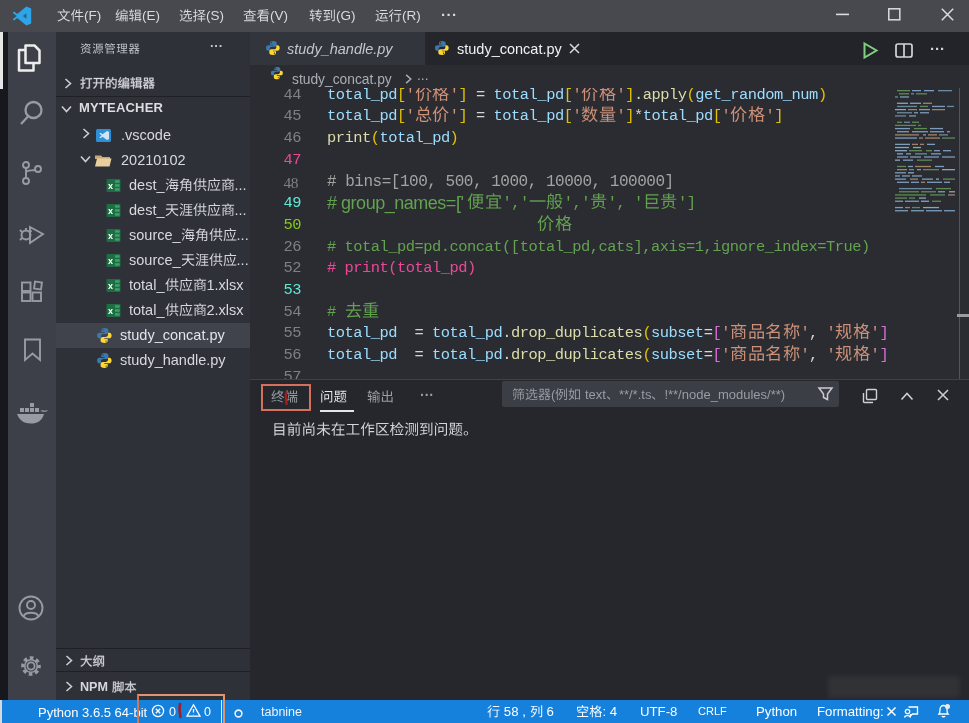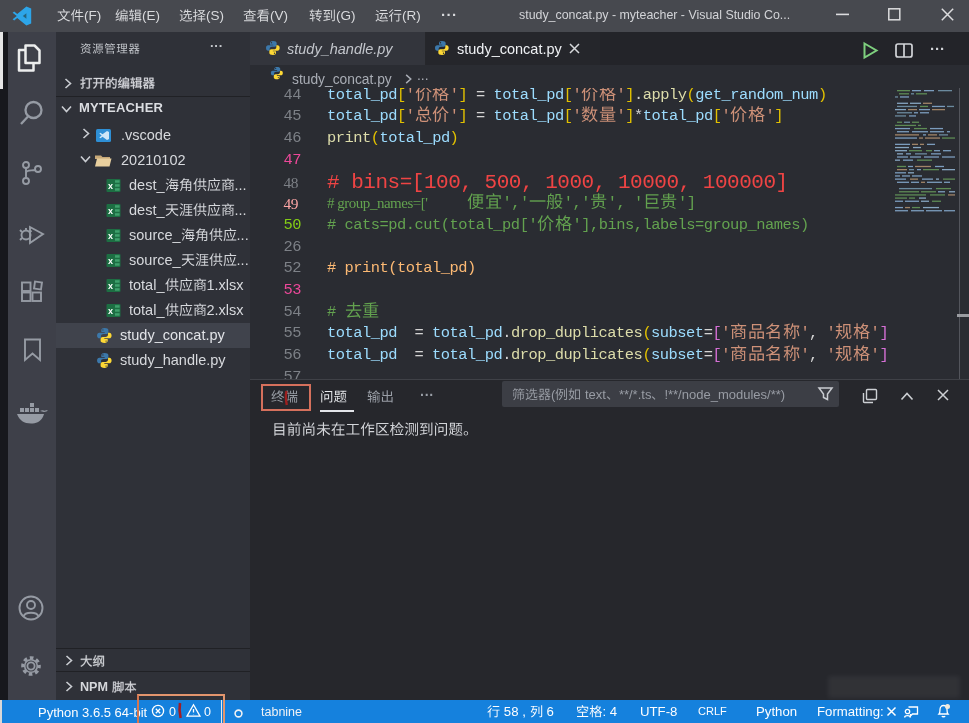--- a/index.html
+++ b/index.html
@@ -136,21 +136,20 @@
     </svg>
 <span class="t " style="left:336.0px;top:9.07px;font-family:'Liberation Sans',sans-serif;font-size:13.5px;color:#d9dadd;line-height:13.5px">(G)</span>
 <svg class="cjk " style="left:375.0px;top:8.96px" width="27.0" height="14.2" viewBox="0 0 27.0 14.2">
       <g fill="#d9dadd" transform="translate(0,11.54)">
         <use href="#g8fd0" transform="translate(0.0,0) scale(0.01350,-0.01350)"></use>
         <use href="#g884c" transform="translate(13.5,0) scale(0.01350,-0.01350)"></use>
       </g>
     </svg>
 <span class="t " style="left:402.0px;top:9.07px;font-family:'Liberation Sans',sans-serif;font-size:13.5px;color:#d9dadd;line-height:13.5px">(R)</span>
 <span class="t " style="left:441.0px;top:6.80px;font-family:'Liberation Sans',sans-serif;font-size:15.0px;color:#d9dadd;line-height:15.0px;font-weight:bold;letter-spacing:0.50px">···</span>
-<span class="t " style="left:519.0px;top:9.30px;font-family:'Liberation Sans',sans-serif;font-size:12.4px;color:#d3d4d8;line-height:12.4px">study_concat.py - myteacher - Visual Studio Co...</span>
 <svg class="ic" style="left:836px;top:13px" width="14" height="3" viewBox="0 0 14 3">
       <rect x="0" y="0.6" width="13" height="1.6" fill="#dcdcde"></rect>
     </svg>
 <svg class="ic" style="left:888px;top:8px" width="13" height="13" viewBox="0 0 13 13">
       <rect x="0.8" y="0.8" width="11" height="11" fill="none" stroke="#dcdcde" stroke-width="1.5"></rect>
     </svg>
 <svg class="ic" style="left:941px;top:8px" width="13" height="13" viewBox="0 0 13 13">
       <path d="M0.8 0.8 12.2 12.2 M12.2 0.8 0.8 12.2" stroke="#dcdcde" stroke-width="1.5"></path>
     </svg>
 <svg class="ic" style="left:15px;top:43px" width="28" height="30" viewBox="0 0 28 30" fill="none" stroke="#eceded" stroke-width="2.5" stroke-linejoin="round">
@@ -494,23 +493,23 @@
       </svg>
       <span class="t " style="left:515.5px;top:21.40px;font-family:'Liberation Mono',sans-serif;font-size:15.4px;color:#ce9178;line-height:15.4px;letter-spacing:-0.48px">'</span>
       <span class="t " style="left:524.2px;top:21.40px;font-family:'Liberation Mono',sans-serif;font-size:15.4px;color:#e2c100;line-height:15.4px;letter-spacing:-0.48px">]</span>
       <span class="t " style="left:33.5px;top:43.10px;font-family:'Liberation Mono',sans-serif;font-size:15.4px;color:#7d8187;line-height:15.4px;letter-spacing:-0.48px">46</span>
       <span class="t " style="left:77.0px;top:43.10px;font-family:'Liberation Mono',sans-serif;font-size:15.4px;color:#dcdcaa;line-height:15.4px;letter-spacing:-0.48px">print</span>
       <span class="t " style="left:120.8px;top:43.10px;font-family:'Liberation Mono',sans-serif;font-size:15.4px;color:#e2c100;line-height:15.4px;letter-spacing:-0.48px">(</span>
       <span class="t " style="left:129.6px;top:43.10px;font-family:'Liberation Mono',sans-serif;font-size:15.4px;color:#9cdcfe;line-height:15.4px;letter-spacing:-0.48px">total_pd</span>
       <span class="t " style="left:199.6px;top:43.10px;font-family:'Liberation Mono',sans-serif;font-size:15.4px;color:#e2c100;line-height:15.4px;letter-spacing:-0.48px">)</span>
       <span class="t " style="left:33.5px;top:64.80px;font-family:'Liberation Mono',sans-serif;font-size:15.4px;color:#ec4899;line-height:15.4px;letter-spacing:-0.48px">47</span>
       <span class="t " style="left:33.5px;top:86.50px;font-family:Liberation Serif, serif;font-size:15.4px;color:#7d8187;line-height:15.4px;letter-spacing:-0.48px">48</span>
-      <span class="t " style="left:77.0px;top:86.50px;font-family:'Liberation Mono',sans-serif;font-size:21px;color:#ef4444;line-height:15.4px;letter-spacing:-0.48px"># bins=[100, 500, 1000, 10000, 100000]</span>
-      <span class="t " style="left:33.5px;top:108.20px;font-family:Liberation Serif, serif;font-size:15.4px;color:#fca5a5;line-height:15.4px;letter-spacing:-0.48px">49</span>
-      <span class="t " style="left:77.0px;top:108.20px;font-family:Liberation Serif, serif;font-size:15px;color:#63a24f;line-height:15.4px;letter-spacing:-0.48px"># group_names=['</span>
+      <span class="t " style="left:77.0px;top:86.50px;font-family:'Liberation Mono',sans-serif;font-size:16px;color:#a3a3a3;line-height:15.4px;letter-spacing:-0.48px"># bins=[100, 500, 1000, 10000, 100000]</span>
+      <span class="t " style="left:33.5px;top:108.20px;font-family:Liberation Mono, monospace;font-size:15.4px;color:#5eead4;line-height:15.4px;letter-spacing:-0.48px">49</span>
+      <span class="t " style="left:77.0px;top:108.20px;font-family:Liberation Sans, sans-serif;font-size:18px;color:#63a24f;line-height:15.4px;letter-spacing:-0.48px"># group_names=['</span>
       <svg class="cjk " style="left:217.2px;top:105.29px" width="17.2" height="18.1" viewBox="0 0 17.2 18.1">
         <g fill="#63a24f" transform="translate(0,14.71)">
           <use href="#g4fbf" transform="translate(0.0,0) scale(0.01720,-0.01720)"></use>
         </g>
       </svg>
       <svg class="cjk " style="left:234.8px;top:105.29px" width="17.2" height="18.1" viewBox="0 0 17.2 18.1">
         <g fill="#63a24f" transform="translate(0,14.71)">
           <use href="#g5b9c" transform="translate(0.0,0) scale(0.01720,-0.01720)"></use>
         </g>
       </svg>
@@ -537,36 +536,35 @@
           <use href="#g5de8" transform="translate(0.0,0) scale(0.01720,-0.01720)"></use>
         </g>
       </svg>
       <svg class="cjk " style="left:410.4px;top:105.29px" width="17.2" height="18.1" viewBox="0 0 17.2 18.1">
         <g fill="#63a24f" transform="translate(0,14.71)">
           <use href="#g8d35" transform="translate(0.0,0) scale(0.01720,-0.01720)"></use>
         </g>
       </svg>
       <span class="t " style="left:428.0px;top:108.20px;font-family:'Liberation Mono',sans-serif;font-size:15.4px;color:#63a24f;line-height:15.4px;letter-spacing:-0.48px">']</span>
       <span class="t " style="left:33.5px;top:129.90px;font-family:'Liberation Mono',sans-serif;font-size:15.4px;color:#84cc16;line-height:15.4px;letter-spacing:-0.48px">50</span>
-      <span class="t " style="left:77.0px;top:129.90px;font-family:'Liberation Mono',sans-serif;font-size:15.4px;color:#63a24f;line-height:15.4px;letter-spacing:-0.48px"># cats=pd.cut(total_pd['</span>
       <svg class="cjk " style="left:287.2px;top:126.99px" width="17.2" height="18.1" viewBox="0 0 17.2 18.1">
         <g fill="#63a24f" transform="translate(0,14.71)">
           <use href="#g4ef7" transform="translate(0.0,0) scale(0.01720,-0.01720)"></use>
         </g>
       </svg>
       <svg class="cjk " style="left:304.8px;top:126.99px" width="17.2" height="18.1" viewBox="0 0 17.2 18.1">
         <g fill="#63a24f" transform="translate(0,14.71)">
           <use href="#g683c" transform="translate(0.0,0) scale(0.01720,-0.01720)"></use>
         </g>
       </svg>
-      <span class="t " style="left:322.4px;top:129.90px;font-family:'Liberation Mono',sans-serif;font-size:15.4px;color:#63a24f;line-height:15.4px;letter-spacing:-0.48px">'],bins,labels=group_names)</span>
       <span class="t " style="left:33.5px;top:151.60px;font-family:'Liberation Mono',sans-serif;font-size:15.4px;color:#7d8187;line-height:15.4px;letter-spacing:-0.48px">26</span>
+      <span class="t " style="left:77.0px;top:151.60px;font-family:'Liberation Mono',sans-serif;font-size:15.4px;color:#63a24f;line-height:15.4px;letter-spacing:-0.48px"># total_pd=pd.concat([total_pd,cats],axis=1,ignore_index=True)</span>
       <span class="t " style="left:33.5px;top:173.30px;font-family:'Liberation Mono',sans-serif;font-size:15.4px;color:#7d8187;line-height:15.4px;letter-spacing:-0.48px">52</span>
-      <span class="t " style="left:77.0px;top:173.30px;font-family:'Liberation Mono',sans-serif;font-size:15.4px;color:#fdba74;line-height:15.4px;letter-spacing:-0.48px"># print(total_pd)</span>
-      <span class="t " style="left:33.5px;top:195.00px;font-family:'Liberation Mono',sans-serif;font-size:15.4px;color:#ec4899;line-height:15.4px;letter-spacing:-0.48px">53</span>
+      <span class="t " style="left:77.0px;top:173.30px;font-family:'Liberation Mono',sans-serif;font-size:15.4px;color:#ec4899;line-height:15.4px;letter-spacing:-0.48px"># print(total_pd)</span>
+      <span class="t " style="left:33.5px;top:195.00px;font-family:'Liberation Mono',sans-serif;font-size:15.4px;color:#5eead4;line-height:15.4px;letter-spacing:-0.48px">53</span>
       <span class="t " style="left:33.5px;top:216.70px;font-family:'Liberation Mono',sans-serif;font-size:15.4px;color:#7d8187;line-height:15.4px;letter-spacing:-0.48px">54</span>
       <span class="t " style="left:77.0px;top:216.70px;font-family:'Liberation Mono',sans-serif;font-size:15.4px;color:#63a24f;line-height:15.4px;letter-spacing:-0.48px"># </span>
       <svg class="cjk " style="left:94.5px;top:213.79px" width="17.2" height="18.1" viewBox="0 0 17.2 18.1">
         <g fill="#63a24f" transform="translate(0,14.71)">
           <use href="#g53bb" transform="translate(0.0,0) scale(0.01720,-0.01720)"></use>
         </g>
       </svg>
       <svg class="cjk " style="left:112.1px;top:213.79px" width="17.2" height="18.1" viewBox="0 0 17.2 18.1">
         <g fill="#63a24f" transform="translate(0,14.71)">
           <use href="#g91cd" transform="translate(0.0,0) scale(0.01720,-0.01720)"></use>

